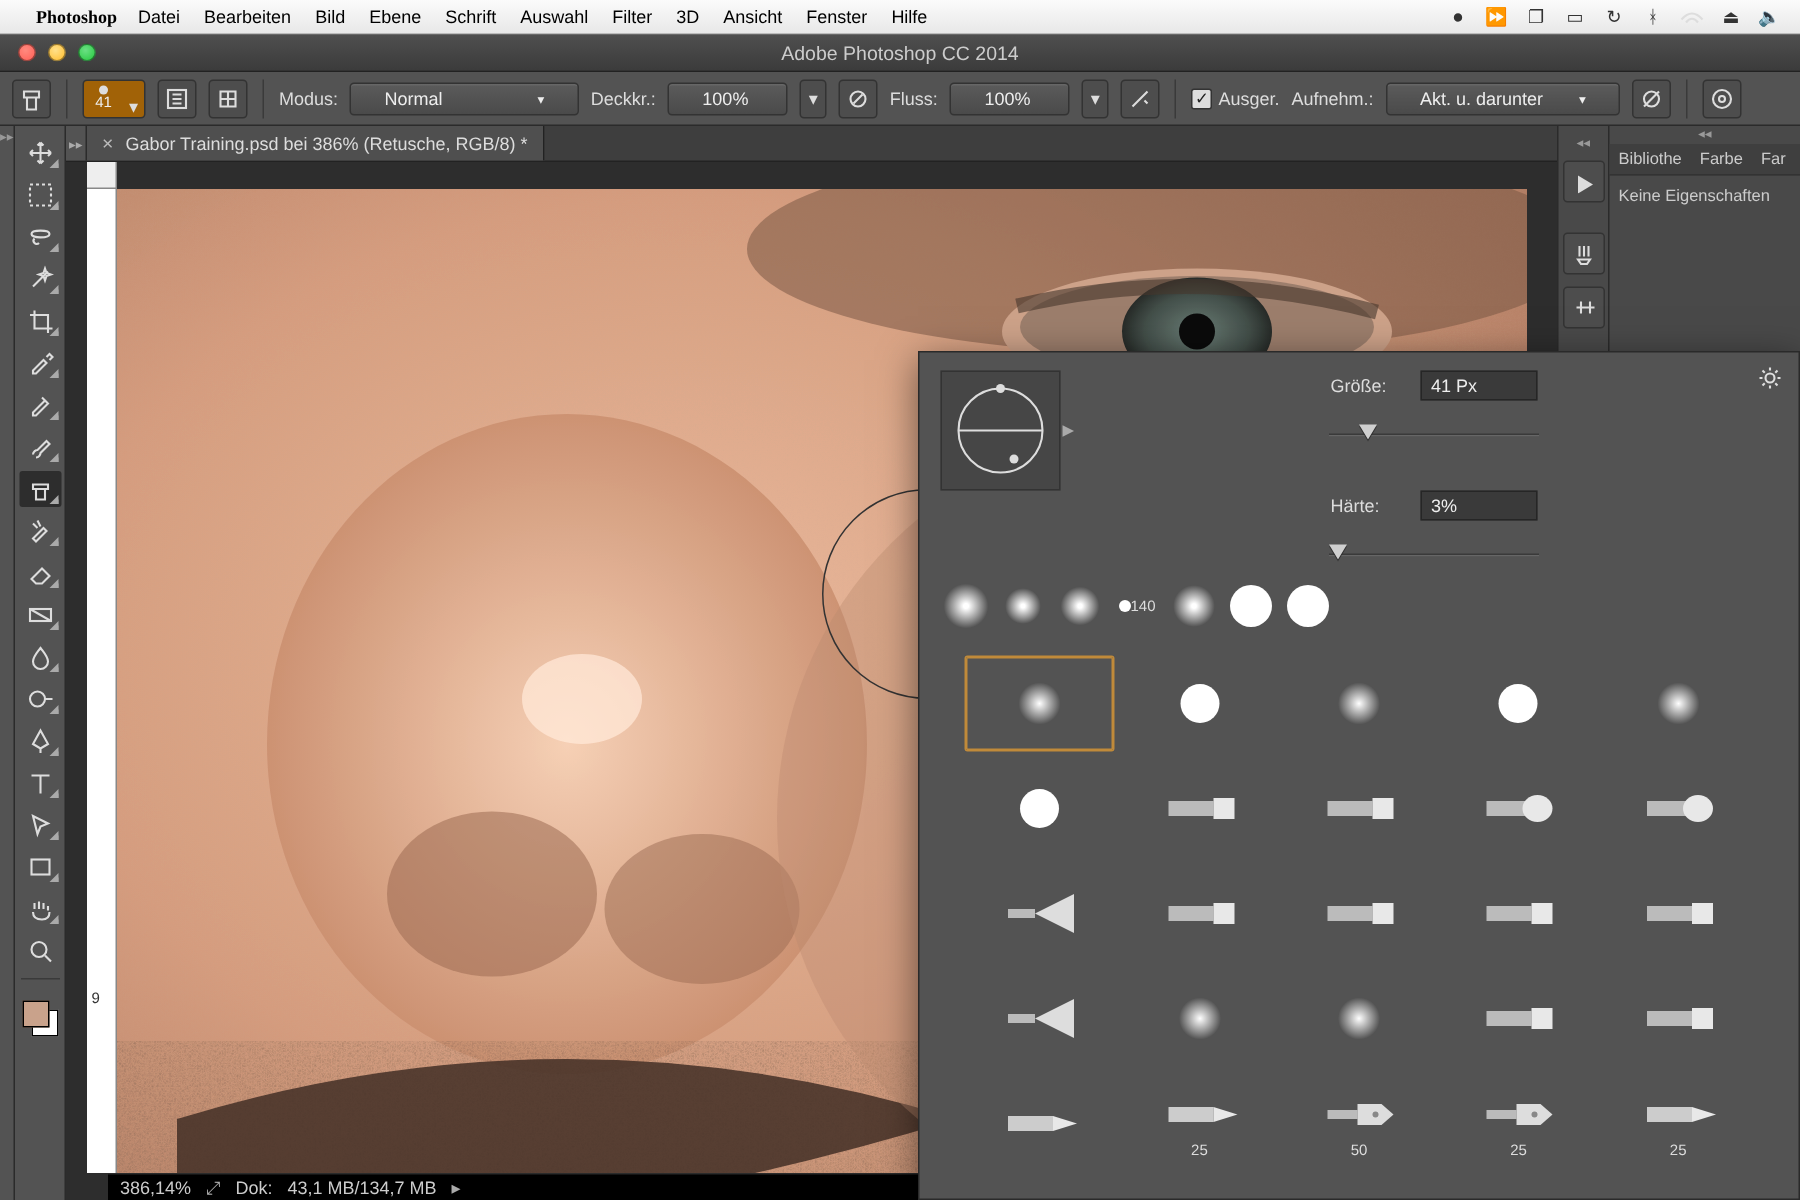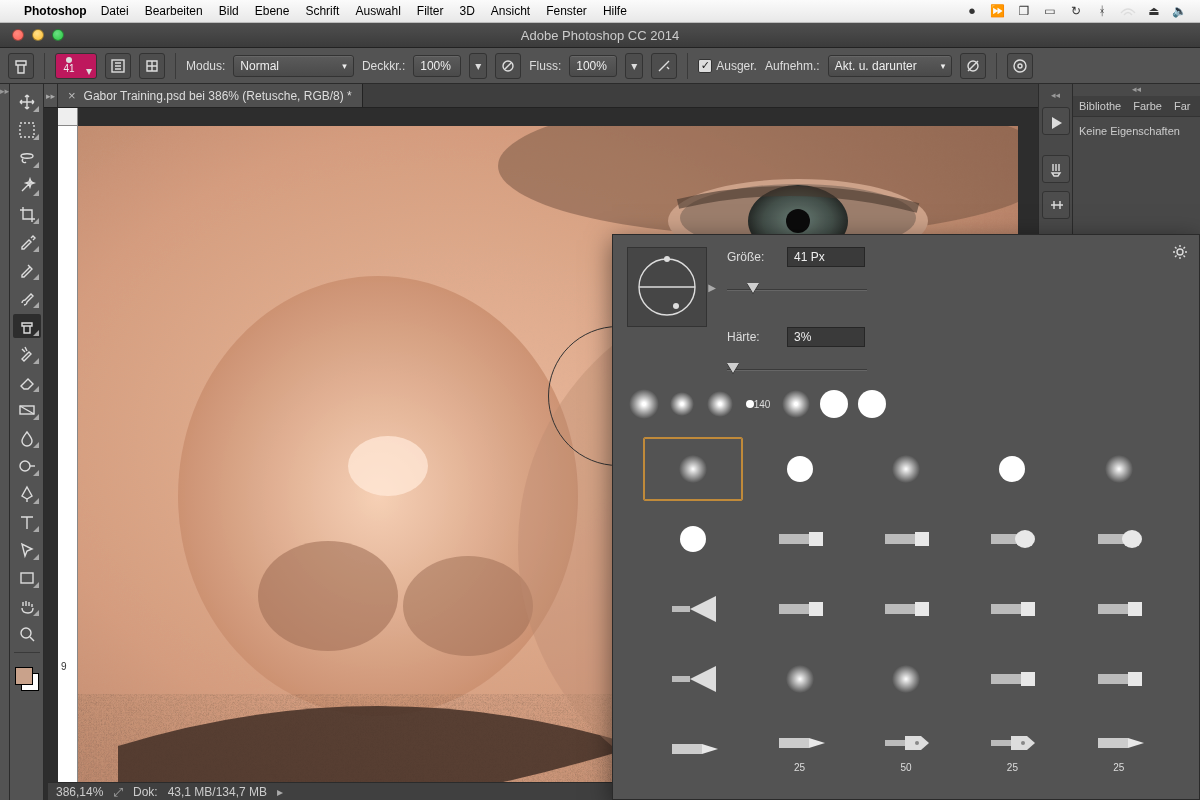--- a/index.html
+++ b/index.html
@@ -1,40 +1,40 @@
 <!DOCTYPE html>
 <html><head>
 <meta charset="utf-8">
 <style>
 * { margin:0; padding:0; box-sizing:border-box; font-family:"Lucida Grande","Helvetica Neue",Arial,sans-serif; font-size:12px; -webkit-font-smoothing:antialiased; }
 body { width:1200px; height:800px; background:#4b4b4b; overflow:hidden; color:#ddd; }
 .mac-menubar { height:23px; background:linear-gradient(#fbfbfb,#e8e8e8); border-bottom:1px solid #bcbcbc; display:flex; align-items:center; padding:0 10px; gap:0; color:#000; font-size:13px; }
 .mac-menubar .apple { font-size:15px; margin-right:14px; }
-.mac-menubar .app { font-weight:bold; margin-right:14px; }
+.mac-menubar .app { font-weight:bold; margin-right:14px;font-family:Liberation Serif, serif; }
 .mac-menubar .mitem { margin-right:16px; }
 .mac-menubar .spacer { flex:1; }
 .mac-menubar .ricon { width:20px; height:16px; display:flex; align-items:center; justify-content:center; margin-left:6px; color:#333; }
 
 .titlebar { height:25px; background:linear-gradient(#4f4f4f,#3b3b3b); border-bottom:1px solid #222; display:flex; align-items:center; position:relative; }
 .traffic { display:flex; gap:8px; padding-left:12px; }
 .dot { width:12px; height:12px; border-radius:50%; border:0.5px solid rgba(0,0,0,0.4); }
 .dot.r{background:radial-gradient(circle at 40% 35%,#ff8a7f,#ff5f56);} .dot.y{background:radial-gradient(circle at 40% 35%,#ffe08a,#ffbd2e);} .dot.g{background:radial-gradient(circle at 40% 35%,#6be084,#27c93f);}
 .titlebar .title { position:absolute; left:0; right:0; text-align:center; color:#ccc; font-size:13px; }
 
 .optbar { height:36px; background:#535353; border-bottom:1px solid #2b2b2b; display:flex; align-items:center; padding:0 8px; gap:8px; color:#ddd; }
 .optbar .tool-ico { width:26px; height:26px; border:1px solid #333; border-radius:3px; display:flex; align-items:center; justify-content:center; background:#4d4d4d; }
 .divider { width:1px; height:26px; background:#3a3a3a; margin:0 2px; }
-.brushsz { display:flex; align-items:flex-end; border:1px solid #333; border-radius:3px; background:#be185d; height:26px; }
+.brushsz { display:flex; align-items:flex-end; border:1px solid #333; border-radius:3px; background:#a16207; height:26px; }
 .brushsz .swatch { width:26px; height:24px; display:flex; flex-direction:column; align-items:center; justify-content:center; }
 .brushsz .swatch .d { width:6px; height:6px; border-radius:50%; background:#ddd; }
 .brushsz .swatch .n { font-size:10px; color:#eee; line-height:1; margin-top:1px; }
 .brushsz .chev { width:14px; display:flex; align-items:center; justify-content:center; color:#ddd; }
 .sqbtn { width:26px; height:26px; border:1px solid #333; border-radius:3px; background:#4d4d4d; display:flex; align-items:center; justify-content:center; color:#ddd; }
 .lbl { color:#ddd; font-size:12px; }
-.dropdown { height:22px; border:1px solid #333; background:linear-gradient(#5b5b5b,#4a4a4a); border-radius:3px; display:flex; align-items:center; padding:0 6px; gap:6px; color:#eee; box-shadow:inset 0 1px 0 rgba(255,255,255,0.08); }
+.dropdown { height:22px; border:1px solid #333; background:linear-gradient(#5b5b5b,#4a4a4a); border-radius:3px; display:flex; align-items:center; padding:0 22px; gap:6px; color:#eee; box-shadow:inset 0 1px 0 rgba(255,255,255,0.08); }
 .dropdown .dv { min-width:70px; }
 .dropdown.small .dv { min-width:34px; }
 .dropdown .chev { font-size:9px; }
 .ck { display:flex; align-items:center; gap:4px; }
 .ck .box { width:14px; height:14px; border:1px solid #333; background:#ddd; border-radius:2px; display:flex; align-items:center; justify-content:center; color:#222; font-size:11px; }
 
 .workspace { position:absolute; top:84px; left:0; right:0; bottom:0; display:flex; }
 .wleft { width:10px; background:#535353; border-right:1px solid #2b2b2b; }
 .toolbox { width:34px; background:#535353; border-right:1px solid #2b2b2b; display:flex; flex-direction:column; align-items:center; padding:4px 0; gap:0; }
 .tb { width:28px; height:24px; display:flex; align-items:center; justify-content:center; position:relative; border-radius:2px; margin:2px 0; }
@@ -64,29 +64,29 @@
 .rightstrip { width:34px; background:#494949; border-left:1px solid #2b2b2b; display:flex; flex-direction:column; align-items:center; padding-top:6px; gap:2px; }
 .rchev { height:12px; color:#999; font-size:9px; width:100%; text-align:center; }
 .rbtn { width:28px; height:28px; border:1px solid #333; border-radius:3px; margin:3px 0; display:flex; align-items:center; justify-content:center; background:#4d4d4d; }
 
 .rightpanel { width:128px; background:#494949; border-left:1px solid #2b2b2b; display:flex; flex-direction:column; }
 .rp-chev { height:12px; color:#999; font-size:9px; text-align:center; }
 .rp-tabs { display:flex; border-bottom:1px solid #333; background:#3f3f3f; }
 .rp-tabs .t { padding:4px 6px; font-size:11px; color:#ccc; }
 .rp-body { padding:8px 6px; color:#ccc; font-size:11px; }
 
-.statusbar { position:absolute; left:4px; right:0; bottom:0; height:18px; background:#404040; border-top:1px solid #2b2b2b; display:flex; align-items:center; gap:10px; padding:0 8px; font-size:11px; color:#ccc; }
+.statusbar { position:absolute; left:28px; right:0; bottom:0; height:18px; background:#000000; border-top:1px solid #2b2b2b; display:flex; align-items:center; gap:10px; padding:0 8px; font-size:11px; color:#ccc; }
 
 
 .brushpop { position:absolute; left:612px; top:234px; width:588px; height:566px; background:#535353; border:1px solid #2a2a2a; box-shadow:0 6px 24px rgba(0,0,0,0.5); }
 .brushpop .top { display:flex; padding:12px 14px 6px; gap:20px; align-items:flex-start; }
 .angwrap { width:80px; height:80px; border:1px solid #333; background:#464646; display:flex; align-items:center; justify-content:center; position:relative; }
 .angwrap svg { width:62px; height:62px; }
 .angwrap .arr { position:absolute; right:-10px; top:50%; transform:translateY(-50%); color:#aaa; font-size:10px; }
-.sliders { flex:1; display:flex; flex-direction:column; gap:12px; }
+.sliders { flex:1; display:flex; flex-direction:column; gap:12px;align-items:center; }
 .srow { display:flex; align-items:center; gap:12px; }
 .srow .sl { font-size:12px; color:#ddd; width:48px; }
 .numfield { width:78px; height:20px; background:#3a3a3a; border:1px solid #262626; color:#eee; display:flex; align-items:center; padding:0 6px; font-size:12px; }
 .slider { position:relative; width:140px; height:14px; }
 .slider .track { position:absolute; left:0; right:0; top:10px; height:2px; background:#3a3a3a; border-bottom:1px solid #666; }
 .slider .thumb { position:absolute; top:4px; width:0; height:0; border-left:6px solid transparent; border-right:6px solid transparent; border-top:10px solid #cfcfcf; filter:drop-shadow(0 1px 0 #222); }
 .gear { position:absolute; top:8px; right:10px; color:#ccc; width:18px; height:18px; display:flex; align-items:center; justify-content:center; }
 
 .recent { display:flex; gap:0; padding:6px 12px 10px; align-items:center; }
 .recent .rcell { width:38px; height:38px; display:flex; flex-direction:row; align-items:center; justify-content:center; }

